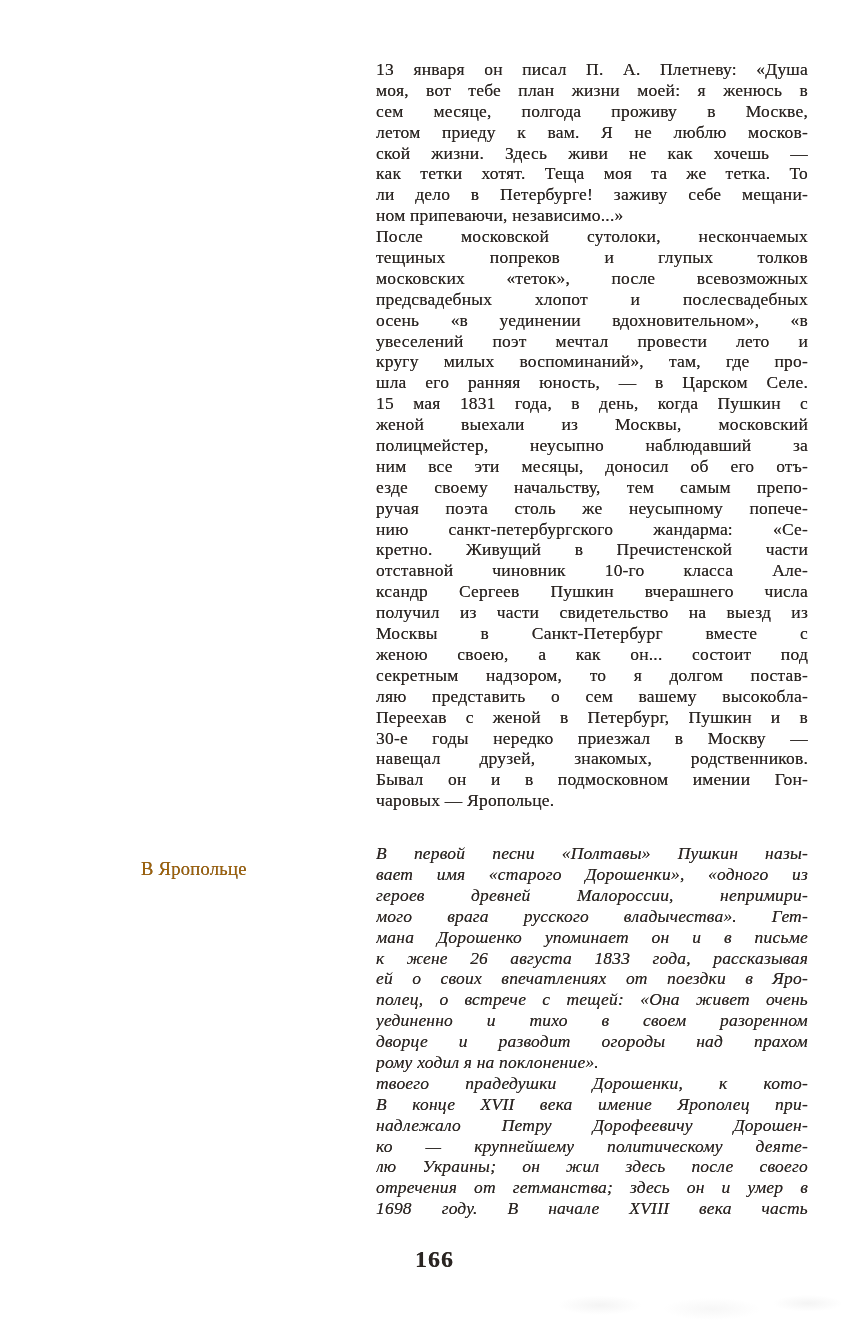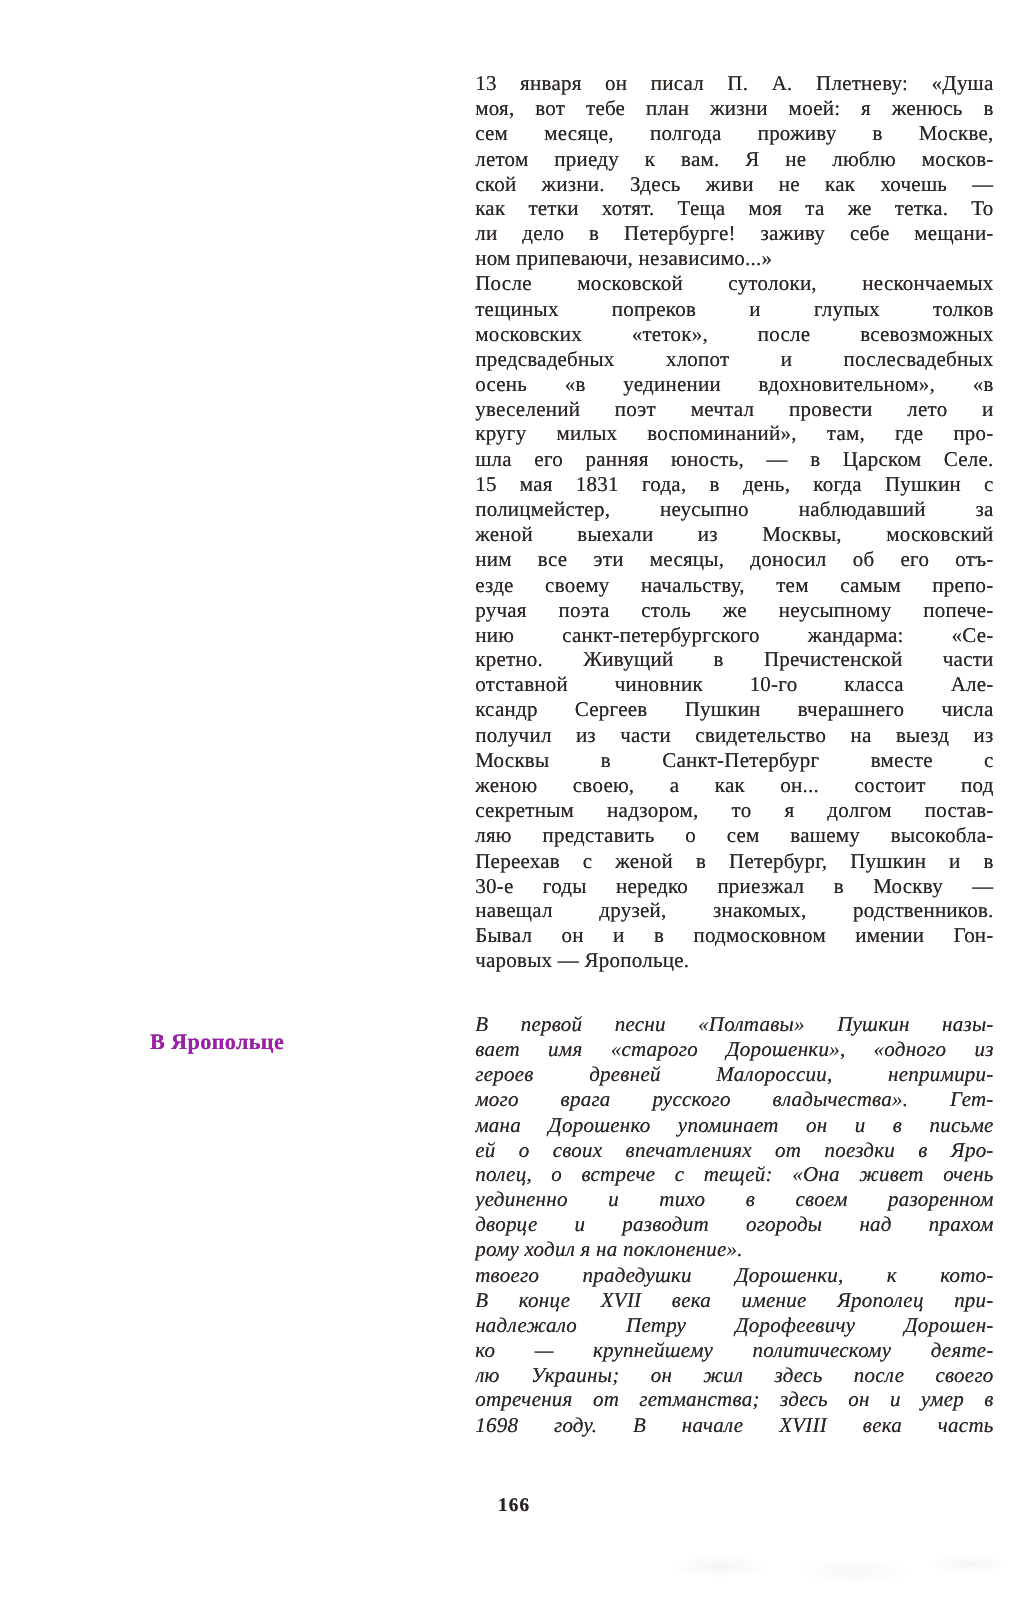--- a/index.html
+++ b/index.html
@@ -8,54 +8,54 @@
     width: 856px;
     height: 1336px;
     background: #ffffff;
     font-family: "Liberation Serif", "DejaVu Serif", serif;
     color: #2a2522;
     overflow: hidden;
     margin: 0 auto;
   }
   .text-column {
     position: absolute;
-    left: 396px;
+    left: 376px;
     top: 59px;
     width: 432px;
   }
   .section { }
   .section + .section { margin-top: 32px; font-style: italic; }
   .line {
     font-size: 17.5px;
     line-height: 20.9px;
     height: 20.9px;
     letter-spacing: 0.2px;
     text-align: justify;
     text-align-last: justify;
     text-shadow: 0 0 0.5px rgba(45,38,32,0.75);
     overflow: hidden;
   }
   .line.flush {
     text-align-last: left;
   }
   .margin-heading {
     position: absolute;
-    left: 125px;
+    left: 141px;
     top: 859px;
     font-size: 18.5px;
-    font-weight: bold;
+    font-weight: normal;
     letter-spacing: 0.3px;
-    color: #a21caf;
+    color: #a16207;
     text-shadow: 0 0 0.5px rgba(45,38,32,0.8);
   }
   .page-number {
     position: absolute;
     left: 415px;
     top: 1246px;
-    font-size: 16px;
+    font-size: 24px;
     font-weight: bold;
     letter-spacing: 1px;
     color: #2a2522;
     text-shadow: 0 0 0.5px rgba(45,38,32,0.8);
   }
   .scan-smudge {
     position: absolute;
     right: 0;
     bottom: 8px;
     width: 320px;
@@ -85,22 +85,22 @@
         <div class="line flush">ном припеваючи, независимо...»</div>
         <div class="line">После московской сутолоки, нескончаемых</div>
         <div class="line">тещиных попреков и глупых толков</div>
         <div class="line">московских «теток», после всевозможных</div>
         <div class="line">предсвадебных хлопот и послесвадебных</div>
         <div class="line">осень «в уединении вдохновительном», «в</div>
         <div class="line">увеселений поэт мечтал провести лето и</div>
         <div class="line">кругу милых воспоминаний», там, где про-</div>
         <div class="line">шла его ранняя юность, — в Царском Селе.</div>
         <div class="line">15 мая 1831 года, в день, когда Пушкин с</div>
+        <div class="line">женой выехали из Москвы, московский</div>
         <div class="line">полицмейстер, неусыпно наблюдавший за</div>
-        <div class="line">женой выехали из Москвы, московский</div>
         <div class="line">ним все эти месяцы, доносил об его отъ-</div>
         <div class="line">езде своему начальству, тем самым препо-</div>
         <div class="line">ручая поэта столь же неусыпному попече-</div>
         <div class="line">нию санкт-петербургского жандарма: «Се-</div>
         <div class="line">кретно. Живущий в Пречистенской части</div>
         <div class="line">отставной чиновник 10-го класса Але-</div>
         <div class="line">ксандр Сергеев Пушкин вчерашнего числа</div>
         <div class="line">получил из части свидетельство на выезд из</div>
         <div class="line">Москвы в Санкт-Петербург вместе с</div>
         <div class="line">женою своею, а как он... состоит под</div>
@@ -111,20 +111,21 @@
         <div class="line">навещал друзей, знакомых, родственников.</div>
         <div class="line">Бывал он и в подмосковном имении Гон-</div>
         <div class="line flush">чаровых — Яропольце.</div>
       </div>
       <div class="section">
         <div class="line">В первой песни «Полтавы» Пушкин назы-</div>
         <div class="line">вает имя «старого Дорошенки», «одного из</div>
         <div class="line">героев древней Малороссии, непримири-</div>
         <div class="line">мого врага русского владычества». Гет-</div>
         <div class="line">мана Дорошенко упоминает он и в письме</div>
+        <div class="line">к жене 26 августа 1833 года, рассказывая</div>
         <div class="line">ей о своих впечатлениях от поездки в Яро-</div>
         <div class="line">полец, о встрече с тещей: «Она живет очень</div>
         <div class="line">уединенно и тихо в своем разоренном</div>
         <div class="line">дворце и разводит огороды над прахом</div>
         <div class="line flush">рому ходил я на поклонение».</div>
         <div class="line">твоего прадедушки Дорошенки, к кото-</div>
         <div class="line">В конце XVII века имение Ярополец при-</div>
         <div class="line">надлежало Петру Дорофеевичу Дорошен-</div>
         <div class="line">ко — крупнейшему политическому деяте-</div>
         <div class="line">лю Украины; он жил здесь после своего</div>

